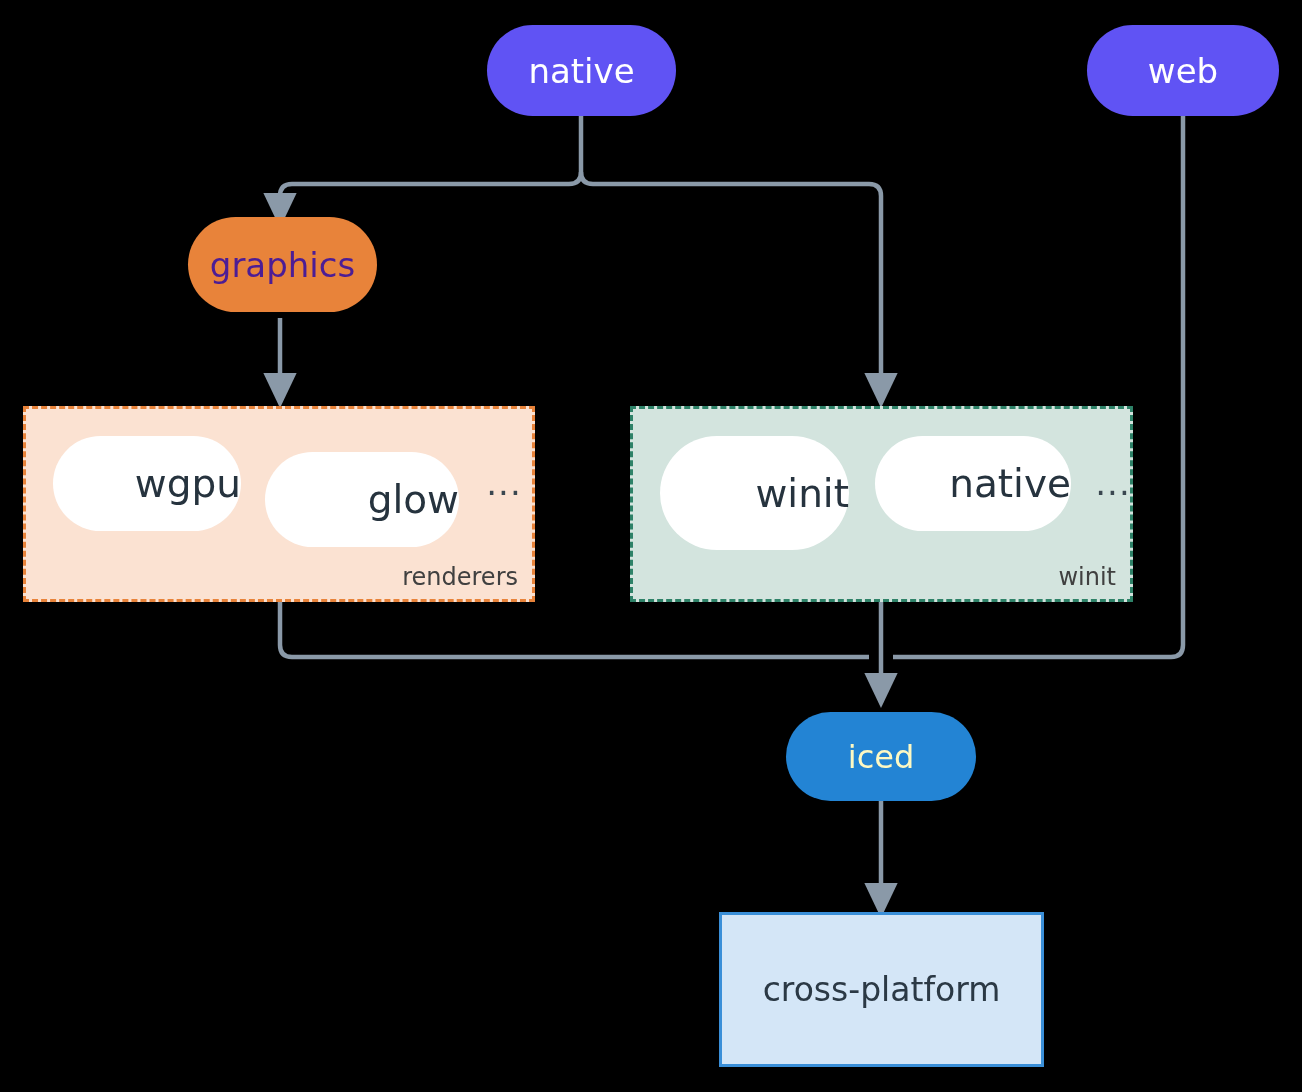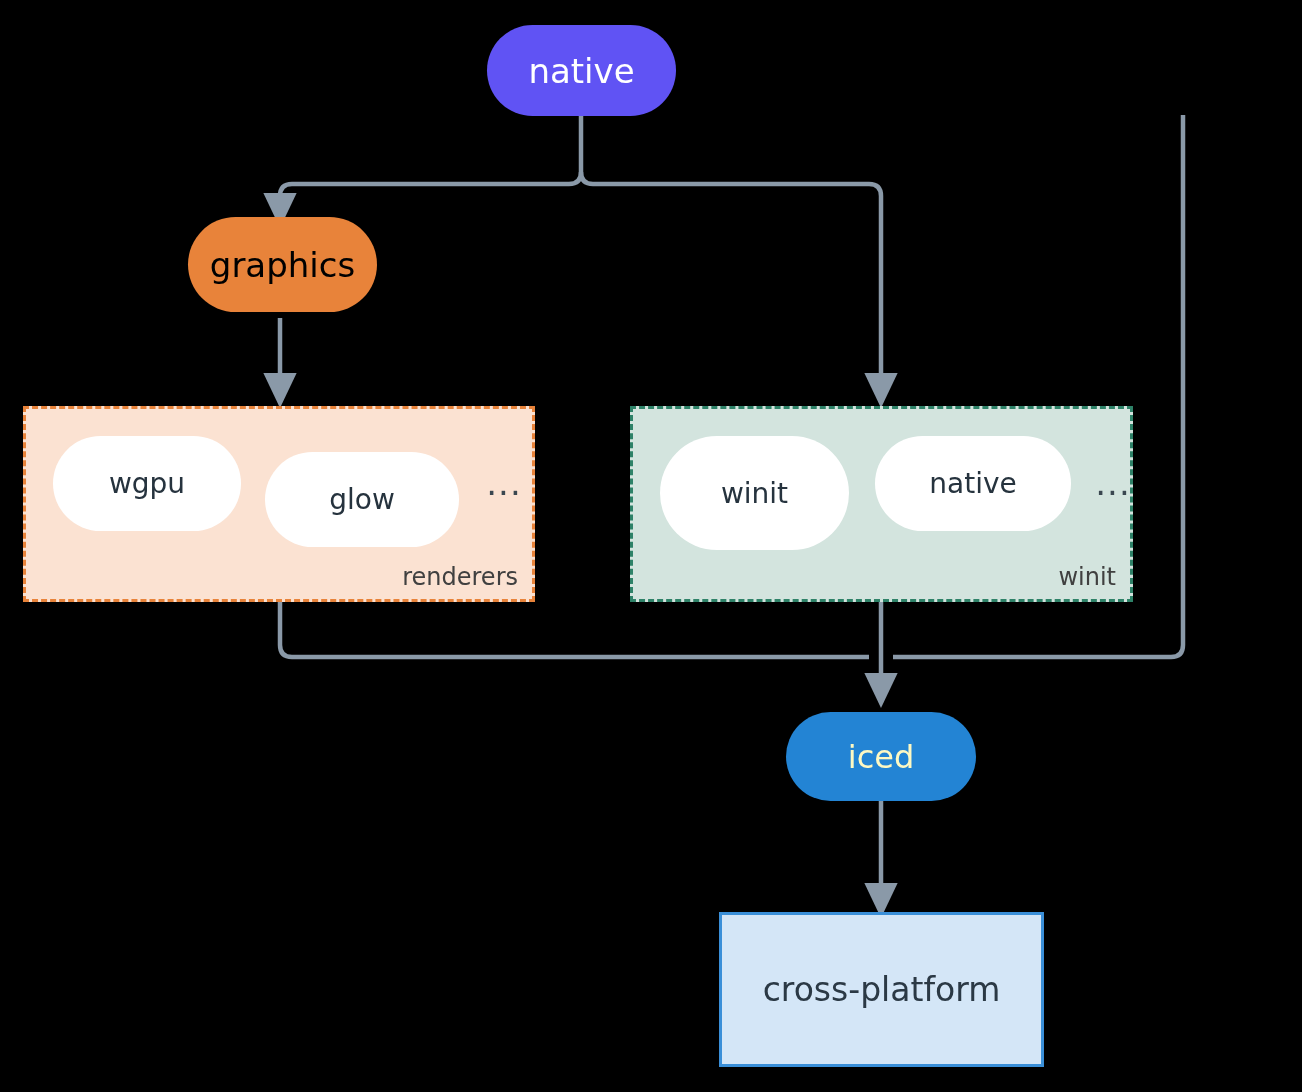--- a/index.html
+++ b/index.html
@@ -36,21 +36,21 @@
   .pill {
     border-radius: 999px;
   }
   .node-native, .node-web {
     background: #6053F4;
     color: #FFFFFF;
     font-size: 34px;
   }
   .node-graphics {
     background: #E8833A;
-    color: #000000;
+    color: #4c1d95;
     font-size: 34px;
   }
   .node-iced {
     background: #2384D4;
     color: #fef9c3;
     font-size: 32px;
   }
   .node-app {
     background: #D4E6F7;
     color: #2B3945;
@@ -76,25 +76,25 @@
     right: 14px;
     bottom: 8px;
     font-size: 24px;
     color: #404040;
     white-space: nowrap;
   }
   .leaf-pill {
     position: absolute;
     display: flex;
     align-items: center;
-    justify-content: center;
+    justify-content: flex-end;
     background: #FFFFFF;
     color: #26333E;
     border-radius: 999px;
-    font-size: 28px;
+    font-size: 39px;
     box-sizing: border-box;
   }
   .ellipsis {
     position: absolute;
     display: flex;
     align-items: center;
     justify-content: center;
     color: #3A4750;
     font-size: 34px;
     letter-spacing: 1px;
@@ -129,20 +129,23 @@
       <path d="M1183,115 L1183,645 Q1183,657 1171,657 L893,657"></path>
 
       <path d="M881,800 L881,900" marker-end="url(#arrowhead)"></path>
     </g>
   </svg>
 
   <div class="node pill node-native" style="left:487px; top:25px; width:189px; height:91px;">
     <span>native</span>
   </div>
 
+  <div class="node pill node-web" style="left:1087px; top:25px; width:192px; height:91px;">
+    <span>web</span>
+  </div>
 
   <div class="node pill node-graphics" style="left:188px; top:217px; width:189px; height:95px;">
     <span>graphics</span>
   </div>
 
   <div class="group group-renderers" style="left:23px; top:406px; width:512px; height:196px;">
     <div class="leaf-pill" style="left:27px; top:27px; width:188px; height:95px;">
       <span>wgpu</span>
     </div>
     <div class="leaf-pill" style="left:239px; top:27px; width:194px; height:95px;margin-top:16px;">

